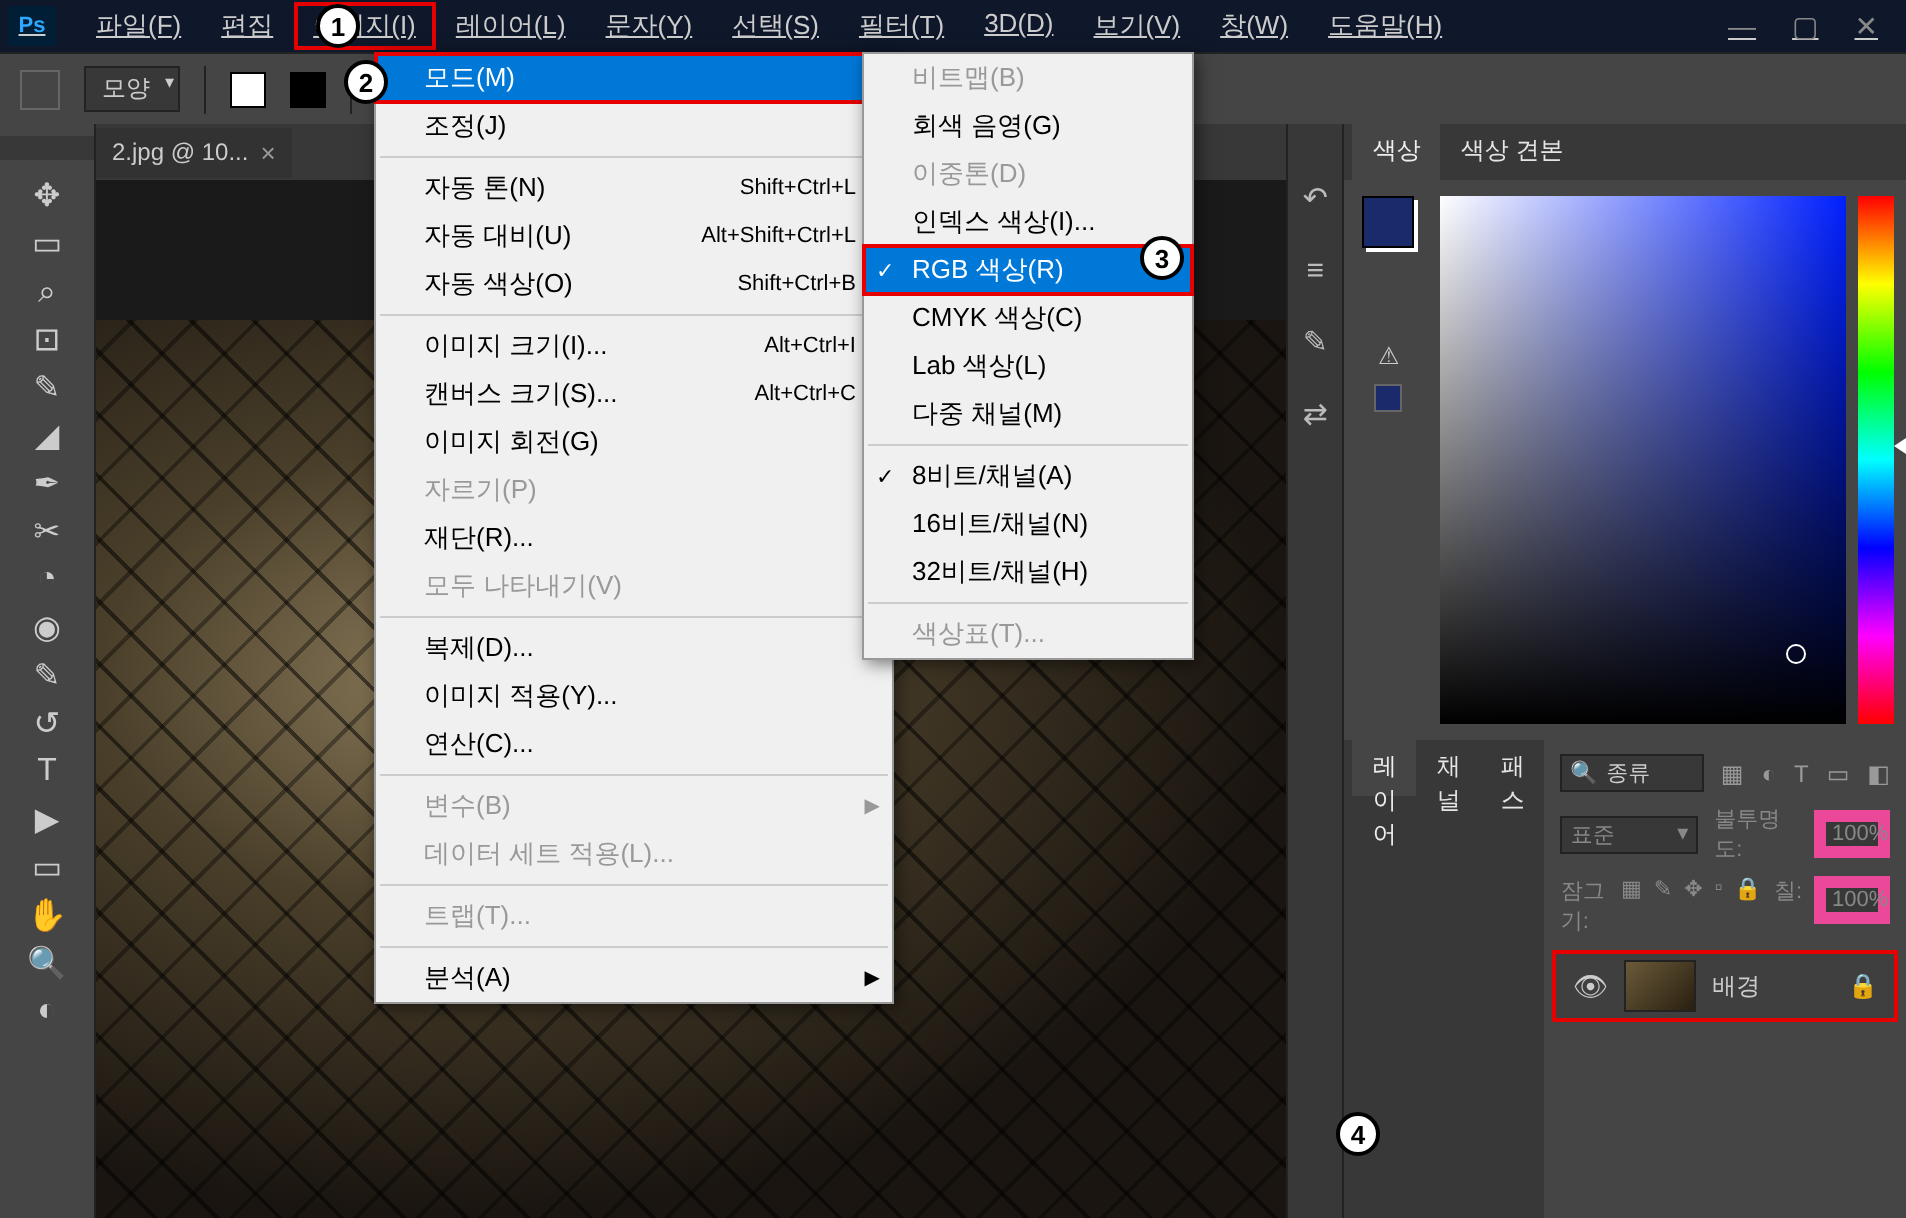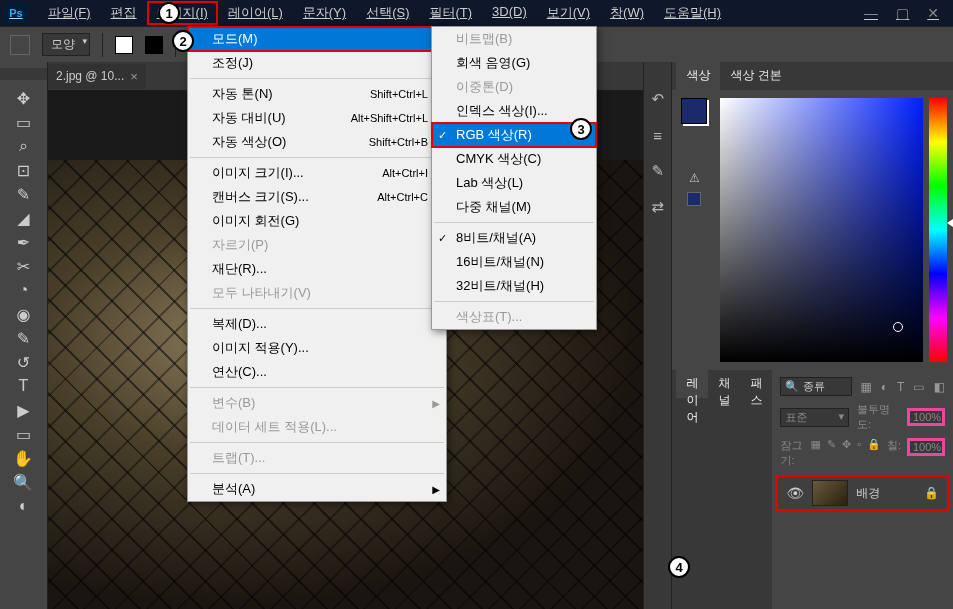--- a/index.html
+++ b/index.html
@@ -67,21 +67,21 @@
 .hue-strip .ptr { position: absolute; right: -6px; top: 46%; width: 0; height: 0; border-top: 4px solid transparent; border-bottom: 4px solid transparent; border-right: 6px solid #fff; }
 
 .layers-panel .panel-body { padding: 4px 0; font-size: 11px; }
 .layer-row1 { display: flex; align-items: center; padding: 3px 8px; gap: 8px; }
 .layer-search { flex: 0 0 72px; background: #383838; border: 1px solid #222; color: #ccc; padding: 1px 4px; font-size: 11px; display: flex; align-items: center; gap: 4px; }
 .layer-icons { display: flex; gap: 9px; margin-left: auto; color: #999; font-size: 12px; }
 .layer-row2 { display: flex; align-items: center; padding: 3px 8px; gap: 8px; color: #888; }
 .layer-select { width: 76px; background: #383838; border: 1px solid #222; padding: 1px 4px; font-size: 11px; display: flex; }
 .layer-select::after { content: "▾"; margin-left: auto; }
 .opacity { margin-left: auto; }
-.pct { width: 38px; background: #383838; border: 3px solid #ec4899; padding: 0 3px; display: inline-block; }
+.pct { width: 38px; background: #383838; border: 6px solid #ec4899; padding: 0 3px; display: inline-block; }
 .layer-row3 { display: flex; align-items: flex-start; padding: 3px 8px; gap: 6px; color: #888; }
 .lock-icons { display: flex; gap: 6px; font-size: 11px; }
 
 .layer-item { margin: 4px; border: 2px solid #e60000; height: 36px; display: flex; align-items: center; background: #3f3f3f; gap: 8px; padding: 0 8px; font-size: 12px; }
 .eye { font-size: 14px; }
 .thumb { width: 36px; height: 26px; background: linear-gradient(135deg, #6a5a3a, #2a2010); border: 1px solid #222; }
 .lock { margin-left: auto; font-size: 12px; }
 
 .callout { position: absolute; width: 22px; height: 22px; background: #fff; color: #000; border: 2px solid #000; border-radius: 50%; display: flex; align-items: center; justify-content: center; font-weight: bold; font-size: 13px; z-index: 200; }
 .c1 { top: 2px; left: 158px; }

